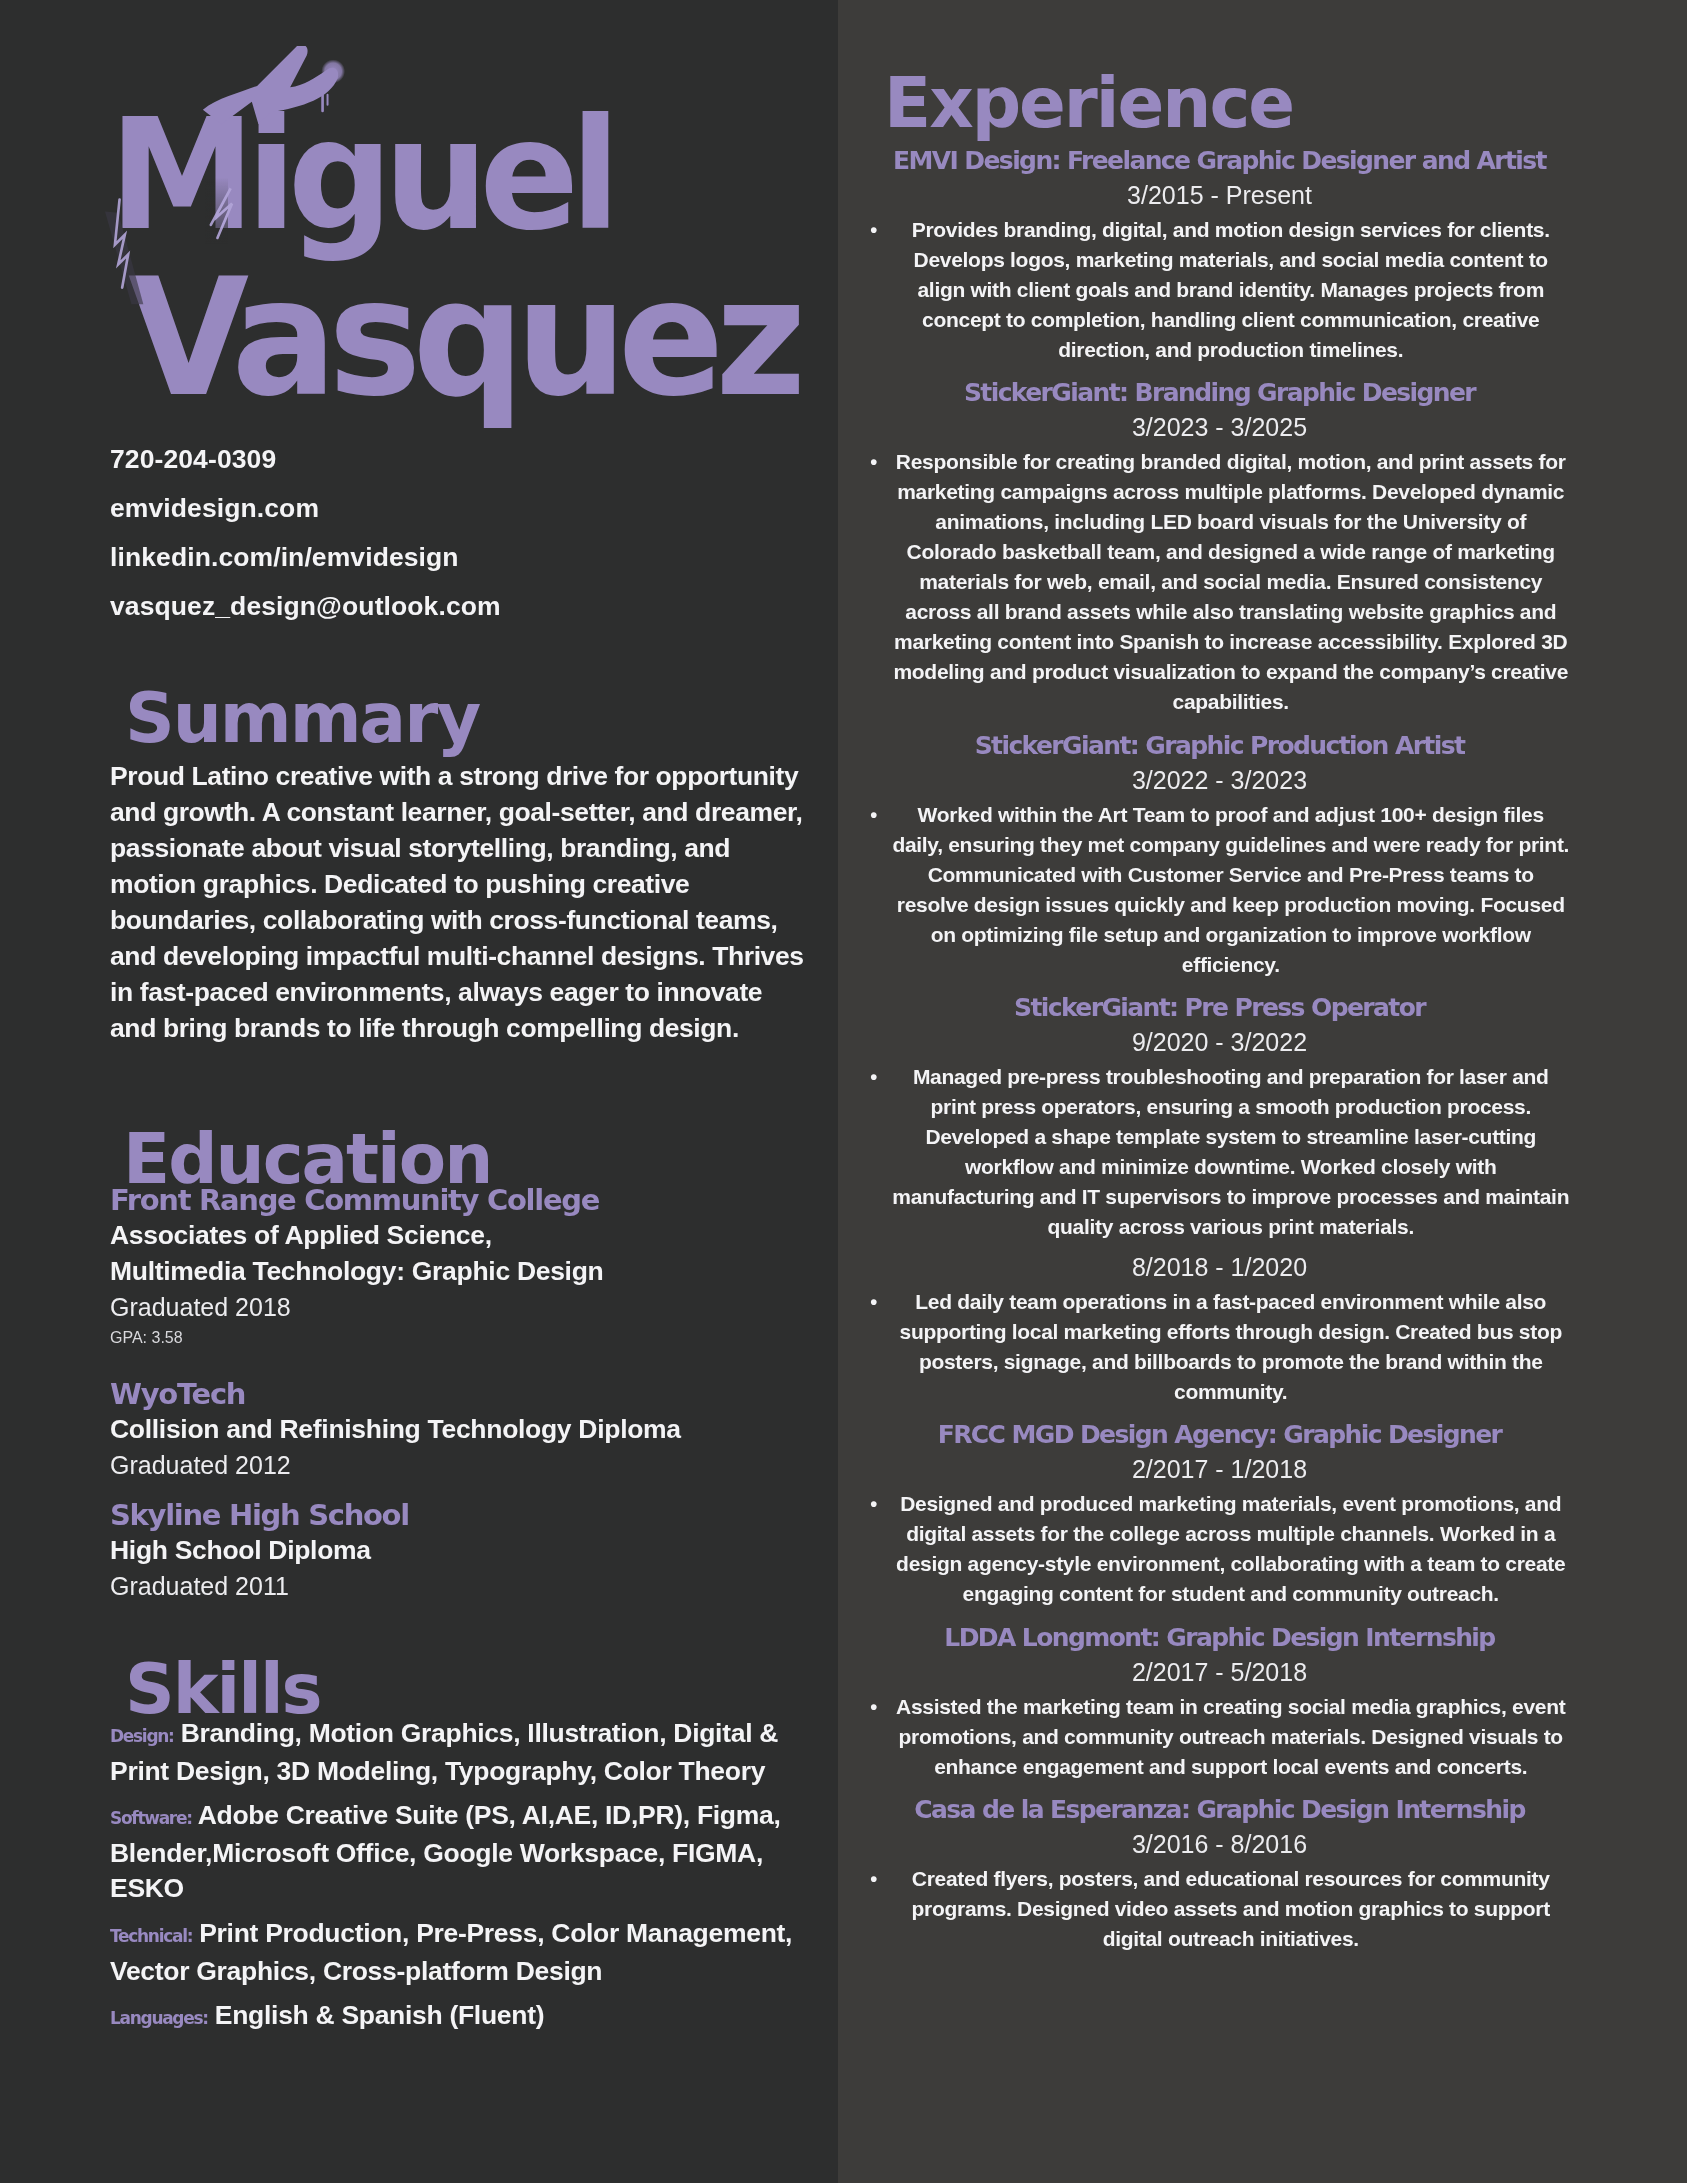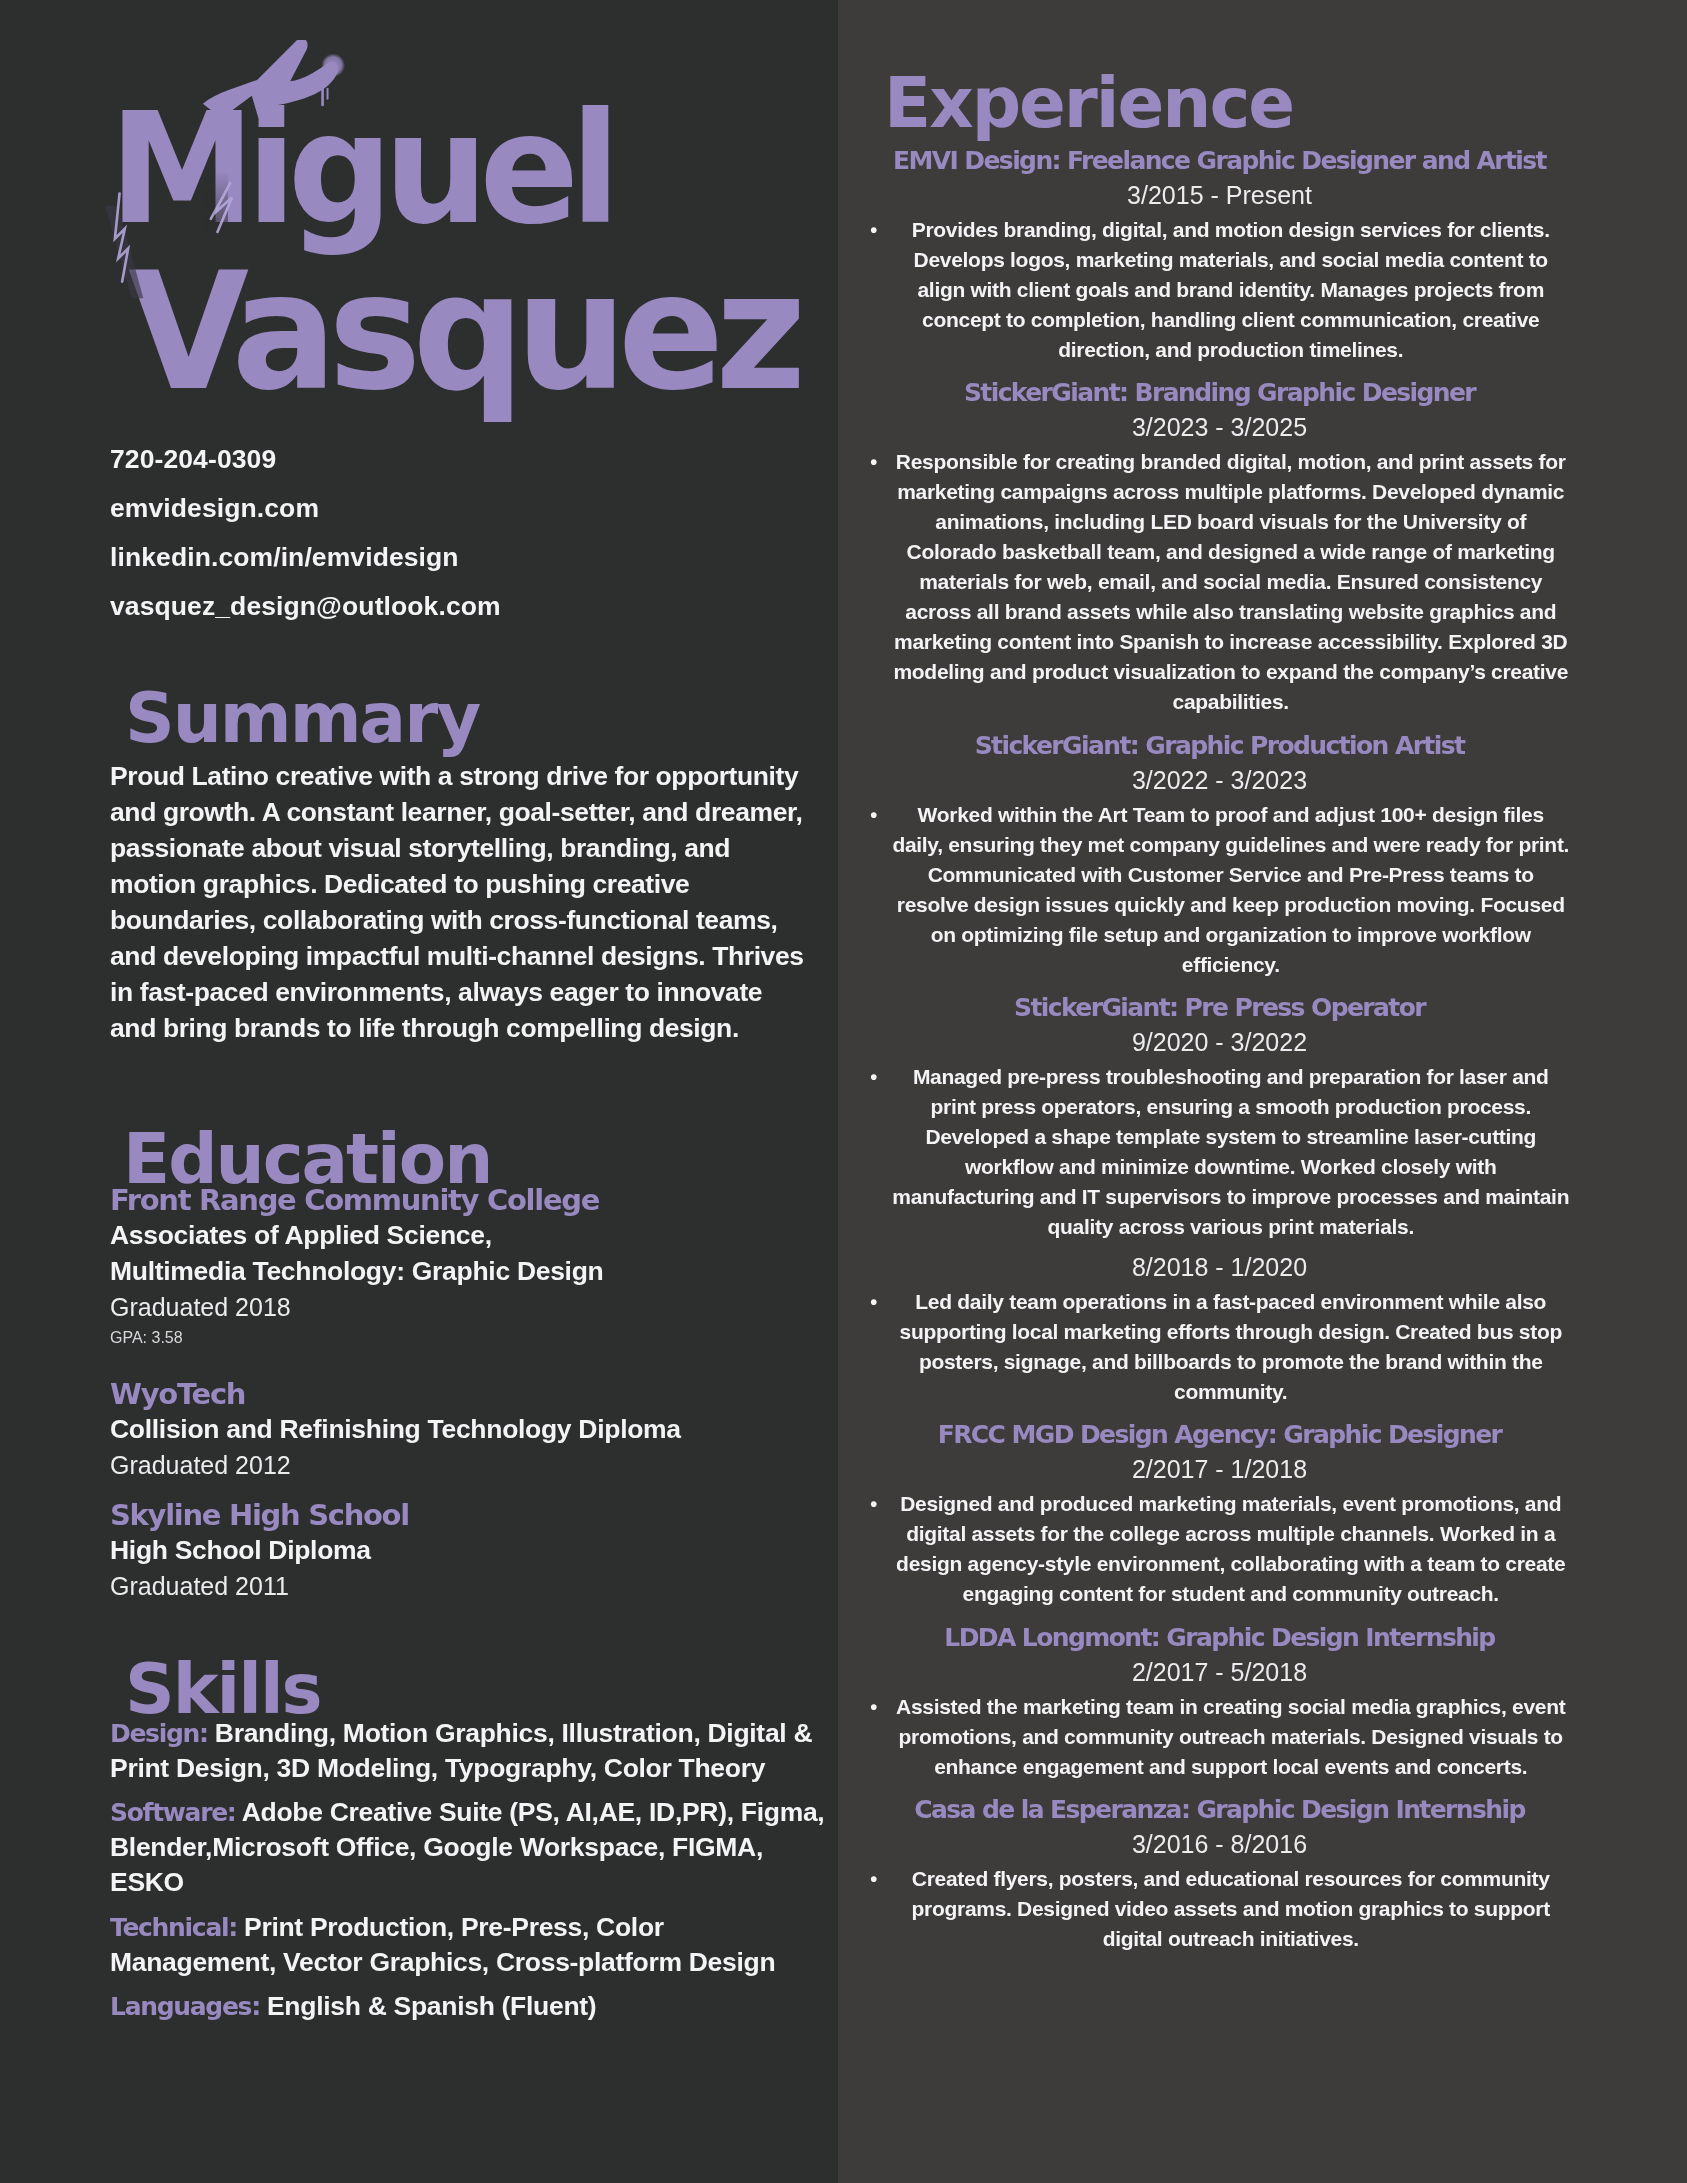--- a/index.html
+++ b/index.html
@@ -13,21 +13,21 @@
     .left {
       position: absolute; left: 0; top: 0; width: 838px; height: 2183px;
       background: #2d2e2e;
     }
     .right {
       position: absolute; left: 838px; top: 0; width: 850px; height: 2183px;
       background: #3d3c3a;
     }
 
     
-    .name-block { position: absolute; left: 105px; top: 40px; width: 701px; height: 384px; }
+    .name-block { position: absolute; left: 105px; top: 46px; width: 701px; height: 384px; }
     .name-line {
       position: absolute; left: 0;
       font-family: "DejaVu Sans", sans-serif; font-weight: bold;
       color: #9889c0; letter-spacing: -9.3px;
       transform: scaleX(0.96); transform-origin: left top;
       line-height: 1; white-space: nowrap;
     }
     .name-first { top: 53px; font-size: 153px; left: 4px; }
     .name-last  { top: 210px; font-size: 163px; left: 22.5px; }
     .name-deco { position: absolute; left: 0; top: 0; width: 701px; height: 384px; pointer-events: none; }
@@ -63,21 +63,21 @@
     .edu-gpa { font-size: 16px; color: #d8d8dc; line-height: 26.5px; }
 
     .skills-h { position: absolute; left: 109px; top: 1639px; font-size: 69px; }
     .skills { position: absolute; left: 110px; top: 1716px; width: 715px; }
     .skill {
       font-size: 26.5px; font-weight: bold; line-height: 35px; color: #f4f4f6;
       margin-bottom: 9.3px; letter-spacing: -0.3px;
     }
     .skill-label {
       font-family: "DejaVu Sans", sans-serif; font-weight: bold;
-      color: #9889c0; letter-spacing: -1.3px; font-size: 25px;
+      color: #9889c0; letter-spacing: -1.3px; font-size: 17px;
     }
 
     
     .experience-h { position: absolute; left: 868px; top: 53px; font-size: 69px; }
     .jobs { position: absolute; left: 869px; top: 142px; width: 701px; }
     .job { margin-bottom: 9.3px; text-align: center; }
     .job-title {
       font-family: "DejaVu Sans", sans-serif; font-weight: bold;
       font-size: 25px; color: #9889c0; letter-spacing: -1.6px; line-height: 37px;
       white-space: nowrap;

